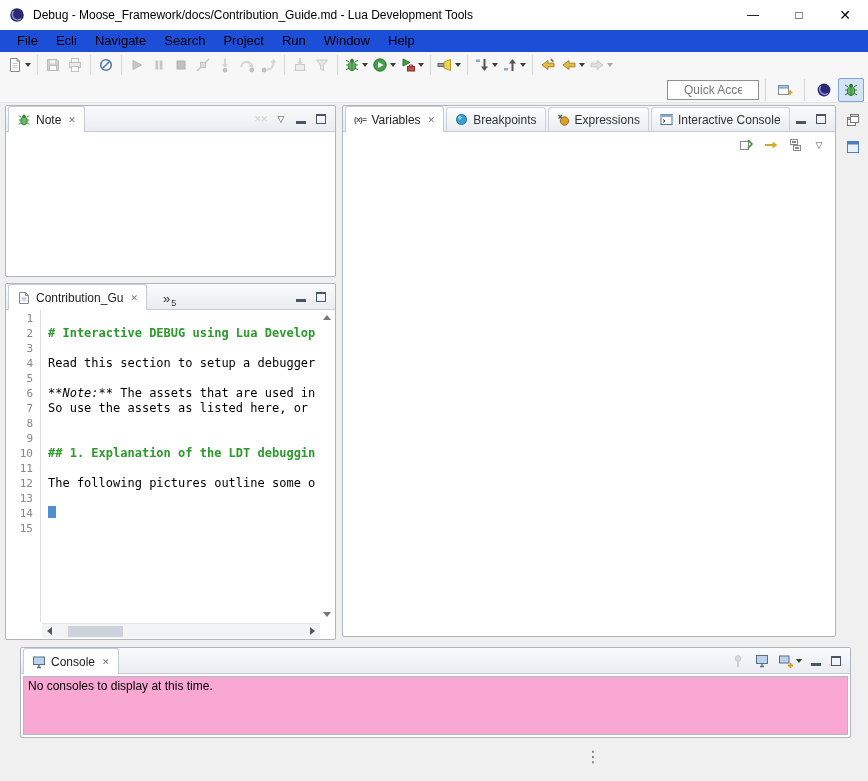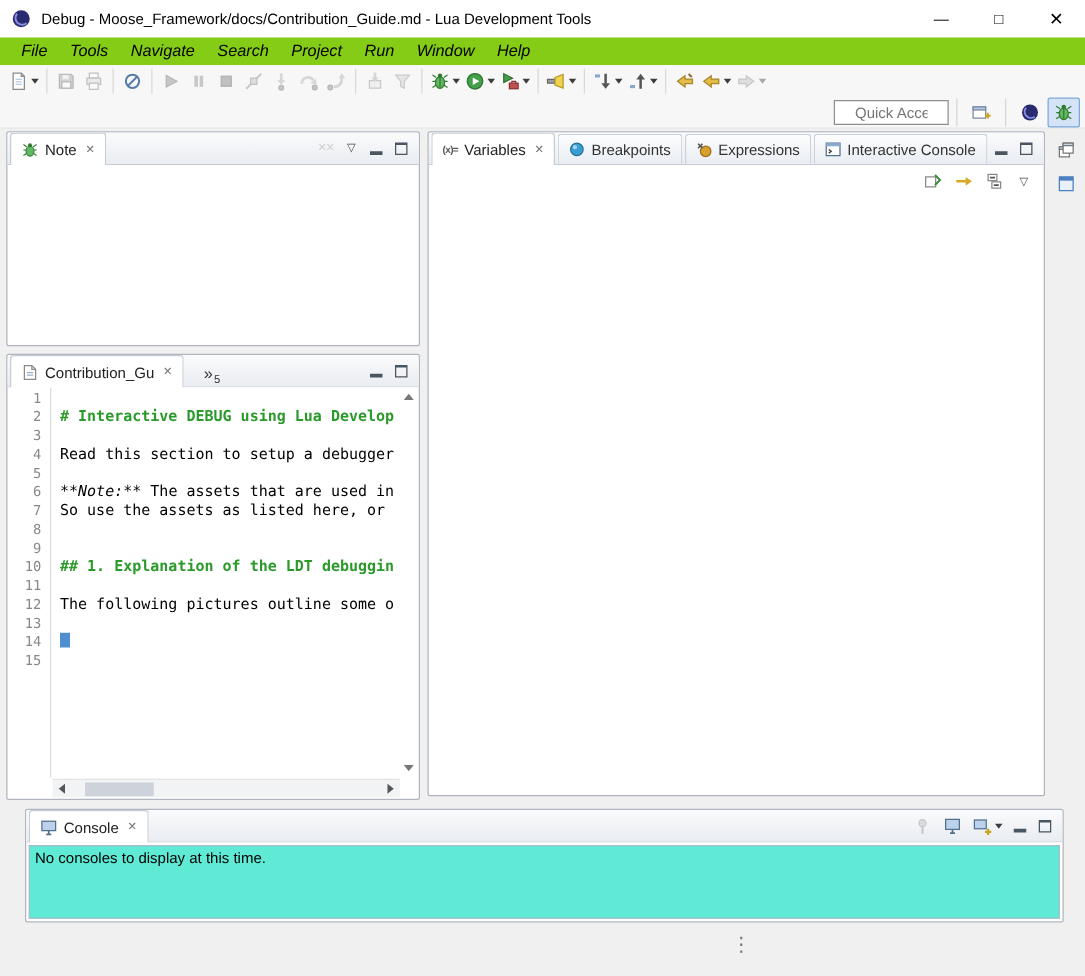--- a/index.html
+++ b/index.html
@@ -8,21 +8,21 @@
 
 
 .titlebar{position:absolute;left:0;top:0;width:868px;height:30px;background:#fff;display:flex;align-items:center;}
 .app-icon{margin-left:9px;width:16px;height:16px;flex:0 0 auto;}
 .title-text{margin-left:8px;font-size:12px;color:#000;white-space:nowrap;}
 .win-controls{margin-left:auto;display:flex;height:30px;}
 .winbtn{width:46px;height:30px;display:flex;align-items:center;justify-content:center;font-size:12px;color:#000;}
 .winbtn.close{font-size:14px;}
 
 
-.menubar{position:absolute;left:0;top:30px;width:868px;height:22px;background:#84cc16;display:flex;align-items:flex-start;padding-left:8px;font-style:italic;}
+.menubar{position:absolute;left:0;top:30px;width:868px;height:22px;background:#1d4ed8;display:flex;align-items:flex-start;padding-left:8px;}
 .menu-item{padding:0 9px;height:22px;line-height:22px;font-size:13px;color:#000;}
 
 
 .toolbar{position:absolute;left:0;top:52px;width:868px;height:26px;background:#f7f7f7;display:flex;align-items:center;padding-left:5px;}
 .tbtn{height:24px;min-width:22px;padding:0 2px;display:flex;align-items:center;justify-content:center;border-radius:2px;}
 .dd{width:0;height:0;border-left:3px solid transparent;border-right:3px solid transparent;border-top:4px solid #3c3c3c;margin-left:2px;}
 .disabled{filter:grayscale(1) opacity(.42);}
 .tsep{width:1px;height:20px;background:#d9d9d9;margin:0 4px;}
 
 
@@ -72,21 +72,21 @@
 .tri-left{width:0;height:0;border-top:4px solid transparent;border-bottom:4px solid transparent;border-right:5px solid #555;margin:0 5px;}
 .tri-right{width:0;height:0;border-top:4px solid transparent;border-bottom:4px solid transparent;border-left:5px solid #555;margin:0 5px;}
 .htrack{flex:1;height:13px;position:relative;}
 .hthumb{position:absolute;left:11px;top:1px;width:55px;height:11px;background:#cdd2db;}
 
 
 .vtoolbar{position:absolute;top:26px;left:1px;right:1px;height:26px;display:flex;align-items:center;justify-content:flex-end;gap:9px;padding-right:9px;background:#fff;}
 #vars-panel .vcontent{top:52px;}
 
 
-.console-inner{position:absolute;left:2px;right:2px;top:28px;bottom:2px;border:1px solid #a8bccd;background:#5eead4;padding:2px 4px;font-size:12px;color:#000;}
+.console-inner{position:absolute;left:2px;right:2px;top:28px;bottom:2px;border:1px solid #a8bccd;background:#f9a8d4;padding:2px 4px;font-size:12px;color:#000;}
 
 
 .right-strip{position:absolute;left:841px;top:105px;width:24px;height:532px;display:flex;flex-direction:column;align-items:center;gap:7px;padding-top:5px;}
 .sbtn{width:20px;height:20px;display:flex;align-items:center;justify-content:center;}
 .grip{position:absolute;left:585px;top:749px;color:#777;font-size:16px;line-height:1;}
 .vars-tab-icon-text{font-size:8px;font-weight:bold;color:#555;letter-spacing:-0.5px;}
 svg{display:block;}
 </style>
 </head>
 <body>
@@ -101,21 +101,21 @@
   <span class="title-text">Debug - Moose_Framework/docs/Contribution_Guide.md - Lua Development Tools</span>
   <div class="win-controls">
     <div class="winbtn">—</div>
     <div class="winbtn">□</div>
     <div class="winbtn close">✕</div>
   </div>
 </div>
 
 <div class="menubar">
   <span class="menu-item">File</span>
-  <span class="menu-item">Tools</span>
+  <span class="menu-item">Ecli</span>
   <span class="menu-item">Navigate</span>
   <span class="menu-item">Search</span>
   <span class="menu-item">Project</span>
   <span class="menu-item">Run</span>
   <span class="menu-item">Window</span>
   <span class="menu-item">Help</span>
 </div>
 
 <div class="toolbar">
   <div class="tbtn">

